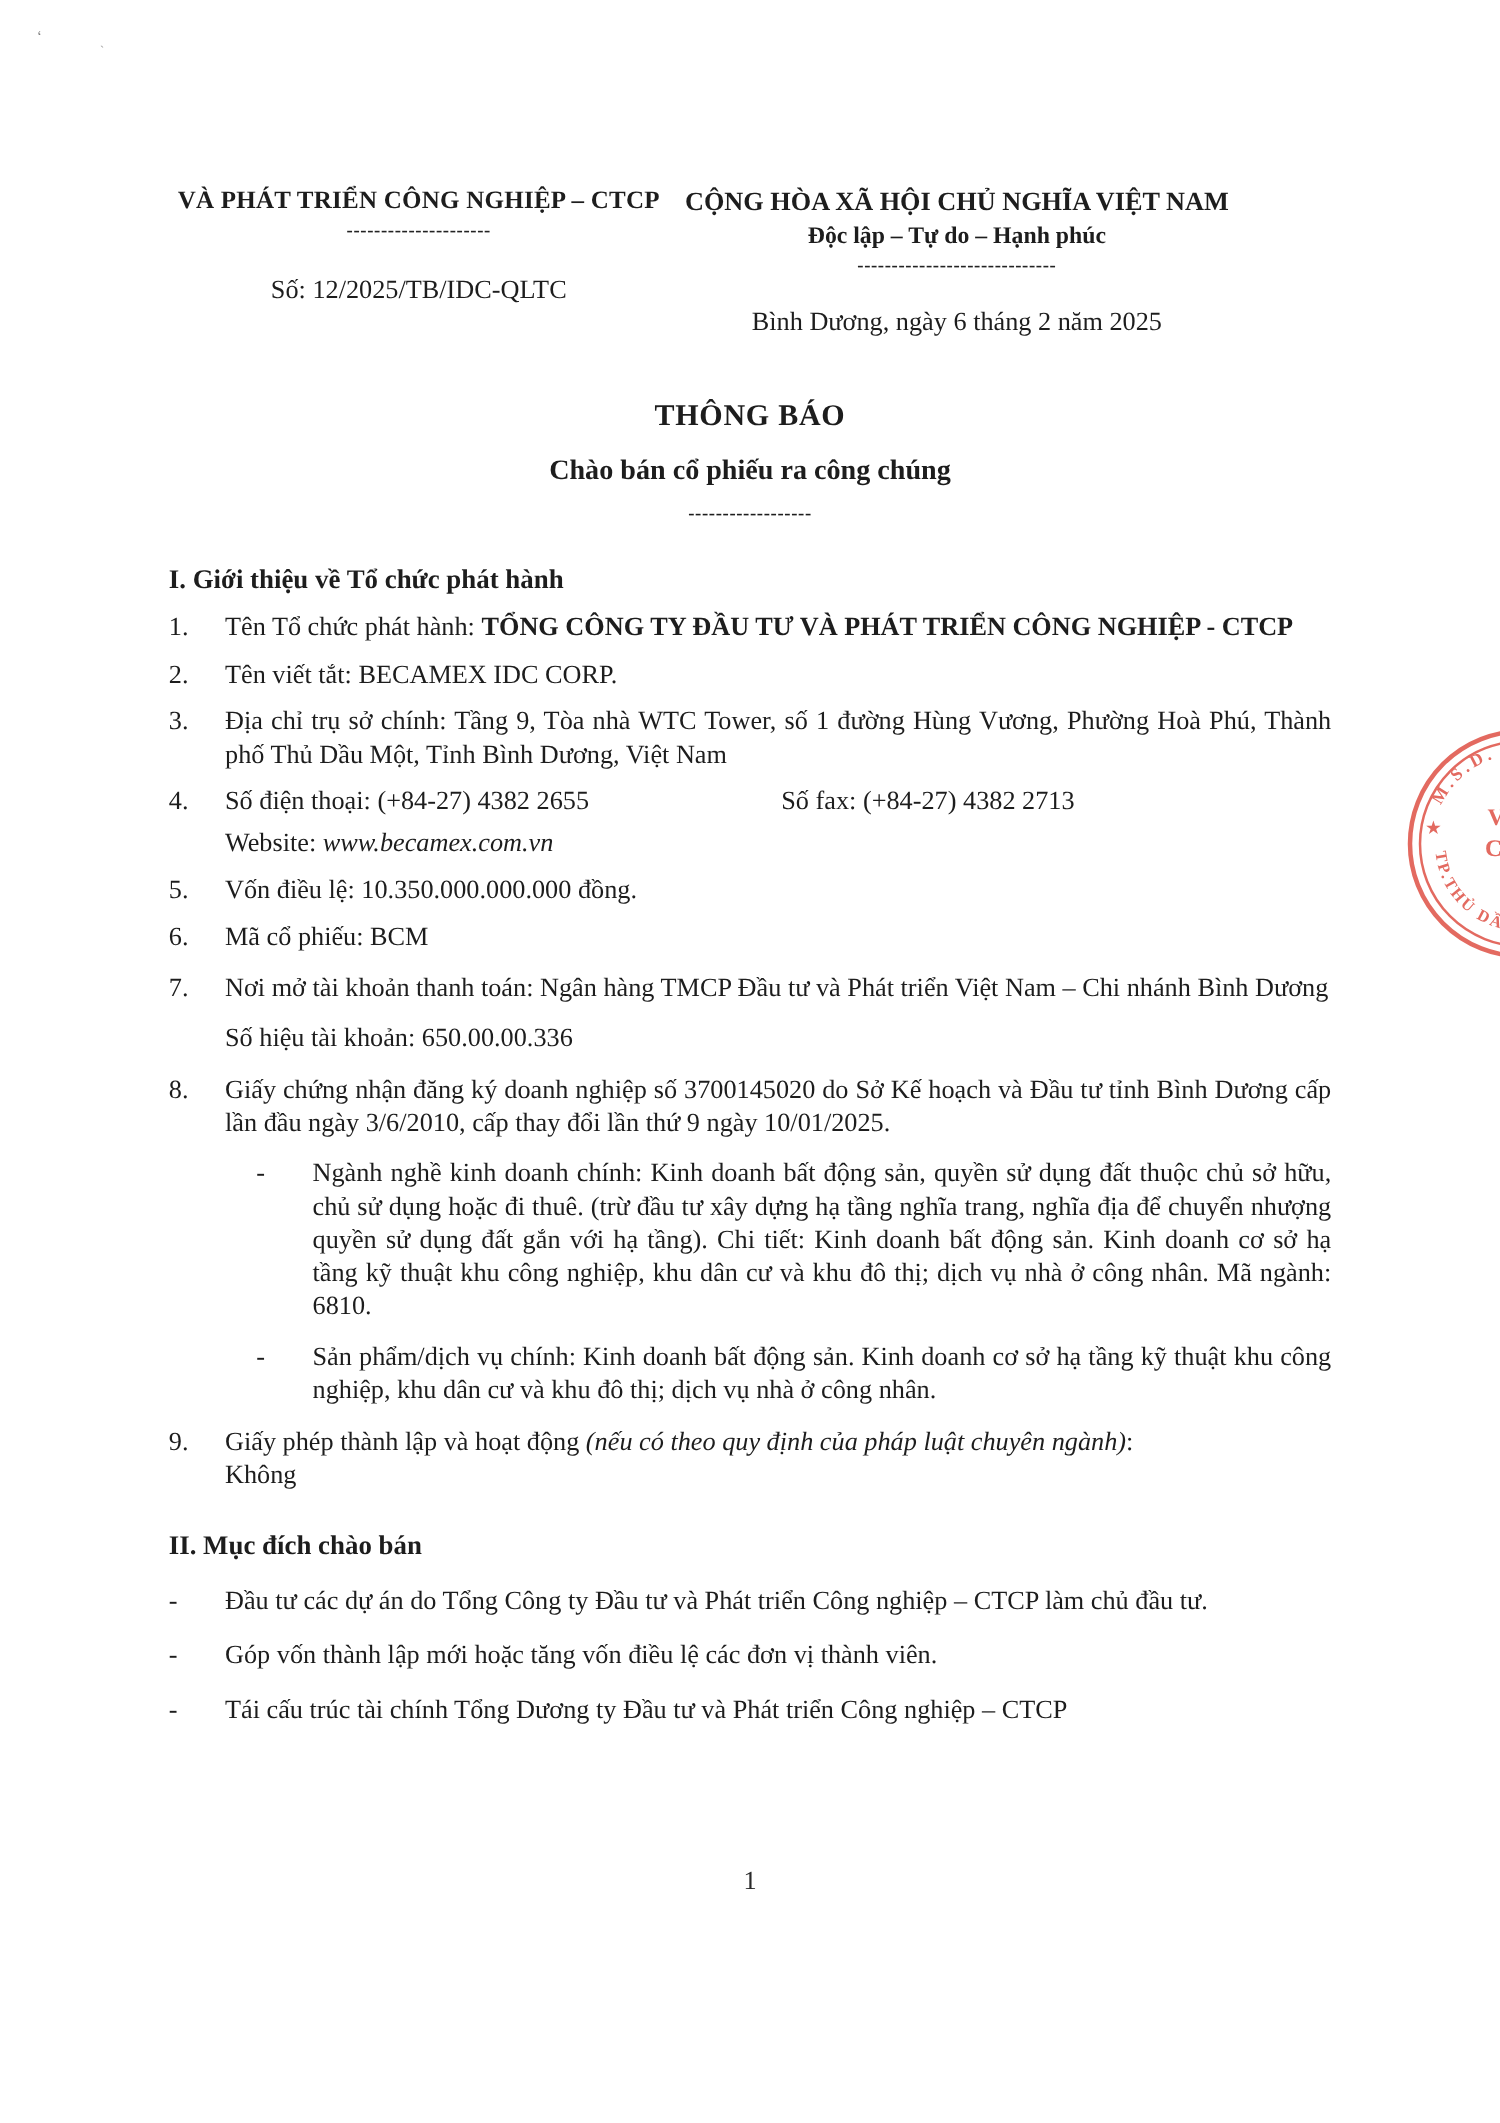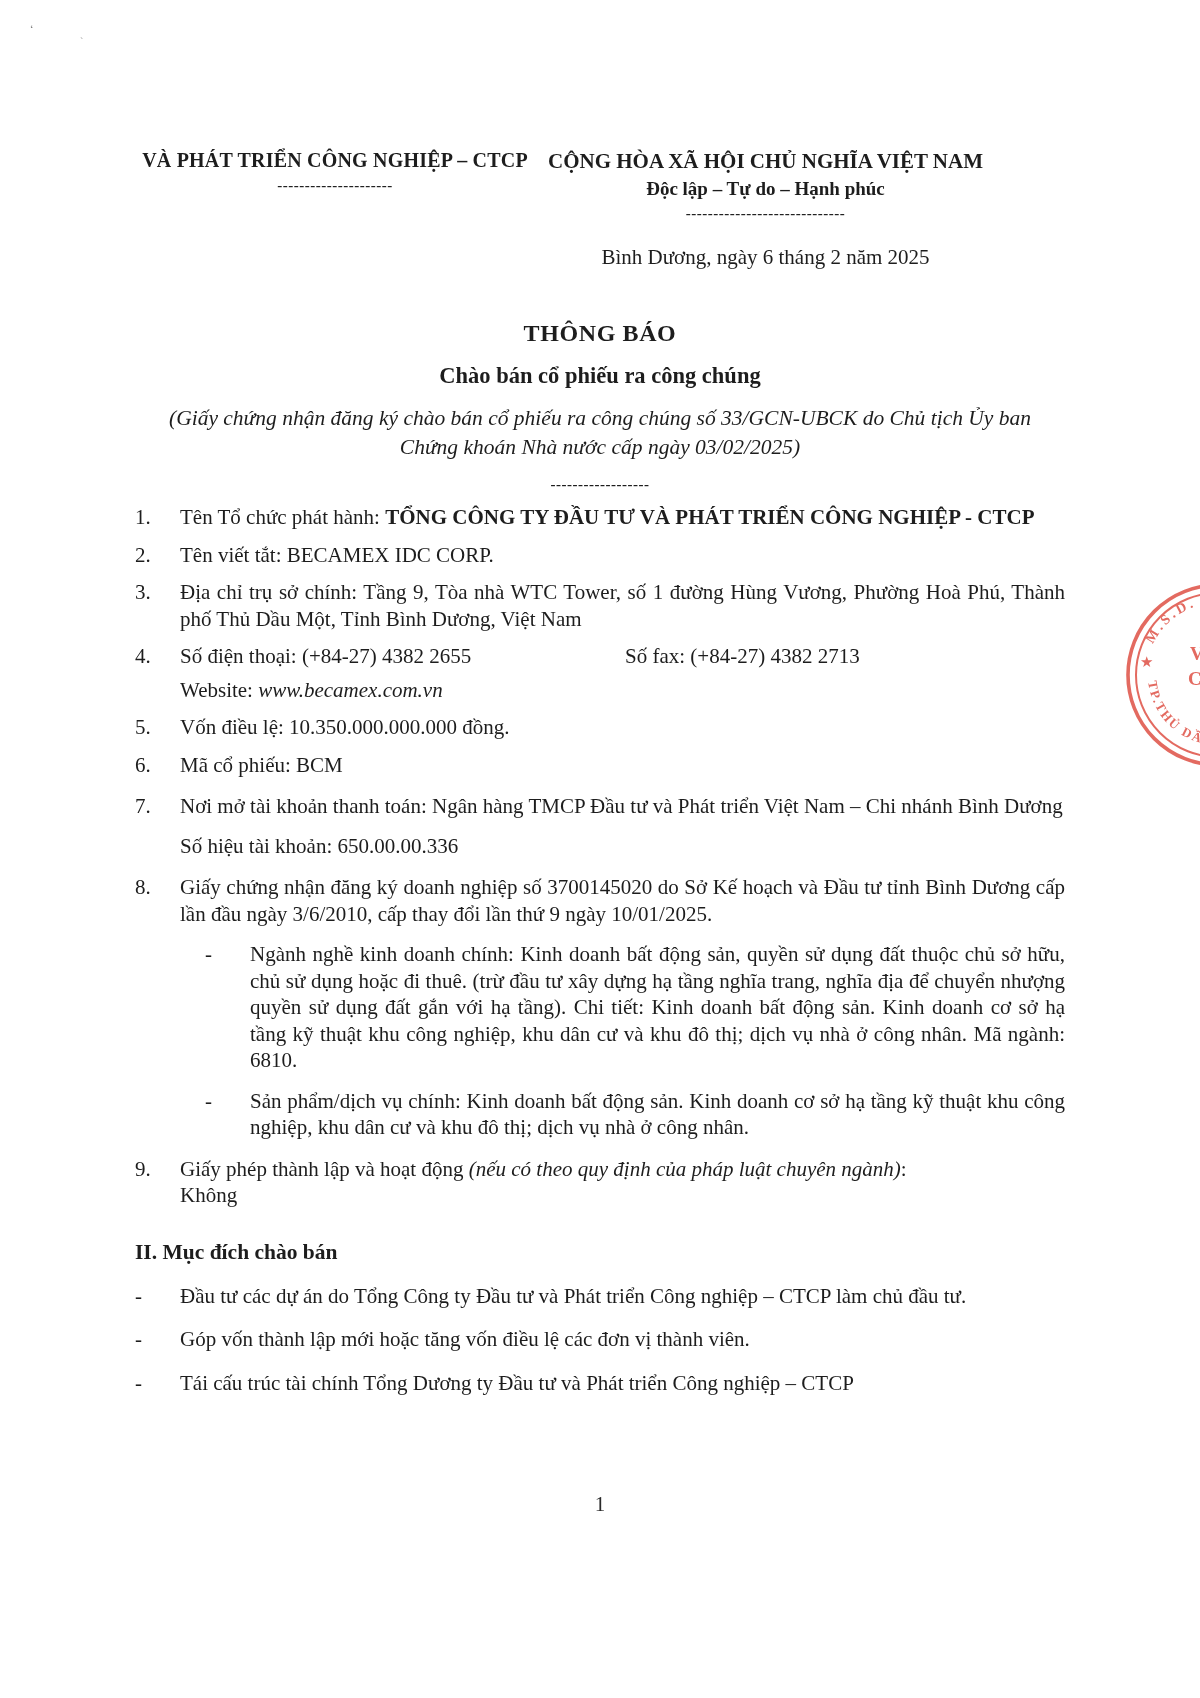--- a/index.html
+++ b/index.html
@@ -63,36 +63,37 @@
 
   <span class="artifact a1">ʻ</span>
   <span class="artifact a2">ˏ</span>
 
   <div class="content">
 
     <div class="header-row">
       <div class="h-left">
         <div class="org-line">VÀ PHÁT TRIỂN CÔNG NGHIỆP – CTCP</div>
         <div class="dash-div">---------------------</div>
+        <div class="doc-num">Số: 12/2025/TB/IDC-QLTC</div>
       </div>
       <div class="h-right">
         <div class="motto1">CỘNG HÒA XÃ HỘI CHỦ NGHĨA VIỆT NAM</div>
         <div class="motto2">Độc lập – Tự do – Hạnh phúc</div>
         <div class="dash-div">-----------------------------</div>
         <div class="date-line">Bình Dương, ngày 6 tháng 2 năm 2025</div>
       </div>
     </div>
 
     <div class="title-block">
       <div class="doc-title">THÔNG BÁO</div>
       <div class="doc-subtitle">Chào bán cổ phiếu ra công chúng</div>
-      <div class="doc-note ital">(Giấy chứng nhận đăng ký chào bán cổ phiếu ra công chúng số 33/GCN-UBCK do Chủ tịch Ủy ban Chứng khoán Nhà nước cấp ngày 03/02/2025)</div>
       <div class="title-div">------------------</div>
     </div>
 
+    <div class="sec-heading">I. Giới thiệu về Tổ chức phát hành</div>
 
     <div class="item noj">
       <span class="num">1.</span><span>Tên Tổ chức phát hành: </span><span class="bold">TỔNG CÔNG TY ĐẦU TƯ VÀ PHÁT TRIỂN CÔNG NGHIỆP - CTCP</span>
     </div>
 
     <div class="item noj">
       <span class="num">2.</span><span>Tên viết tắt: BECAMEX IDC CORP.</span>
     </div>
 
     <div class="item">

